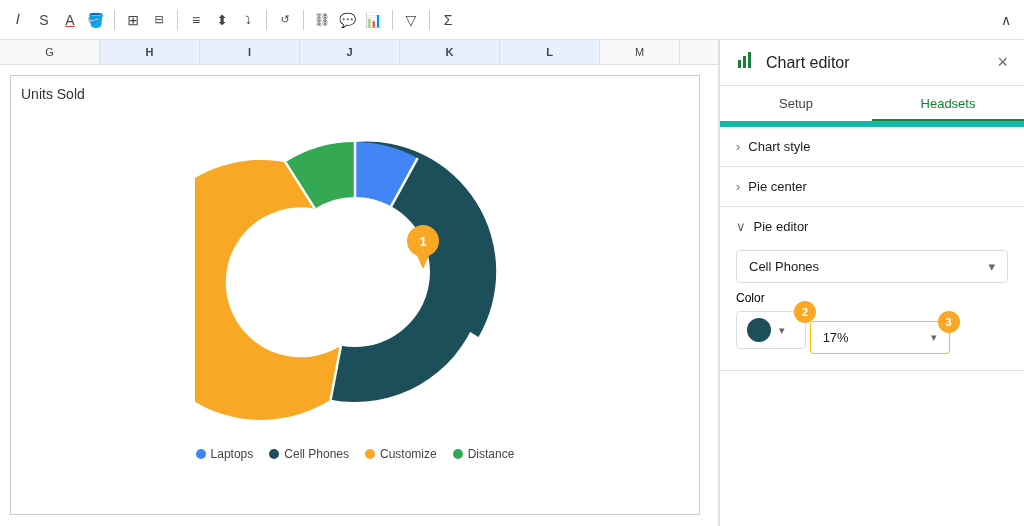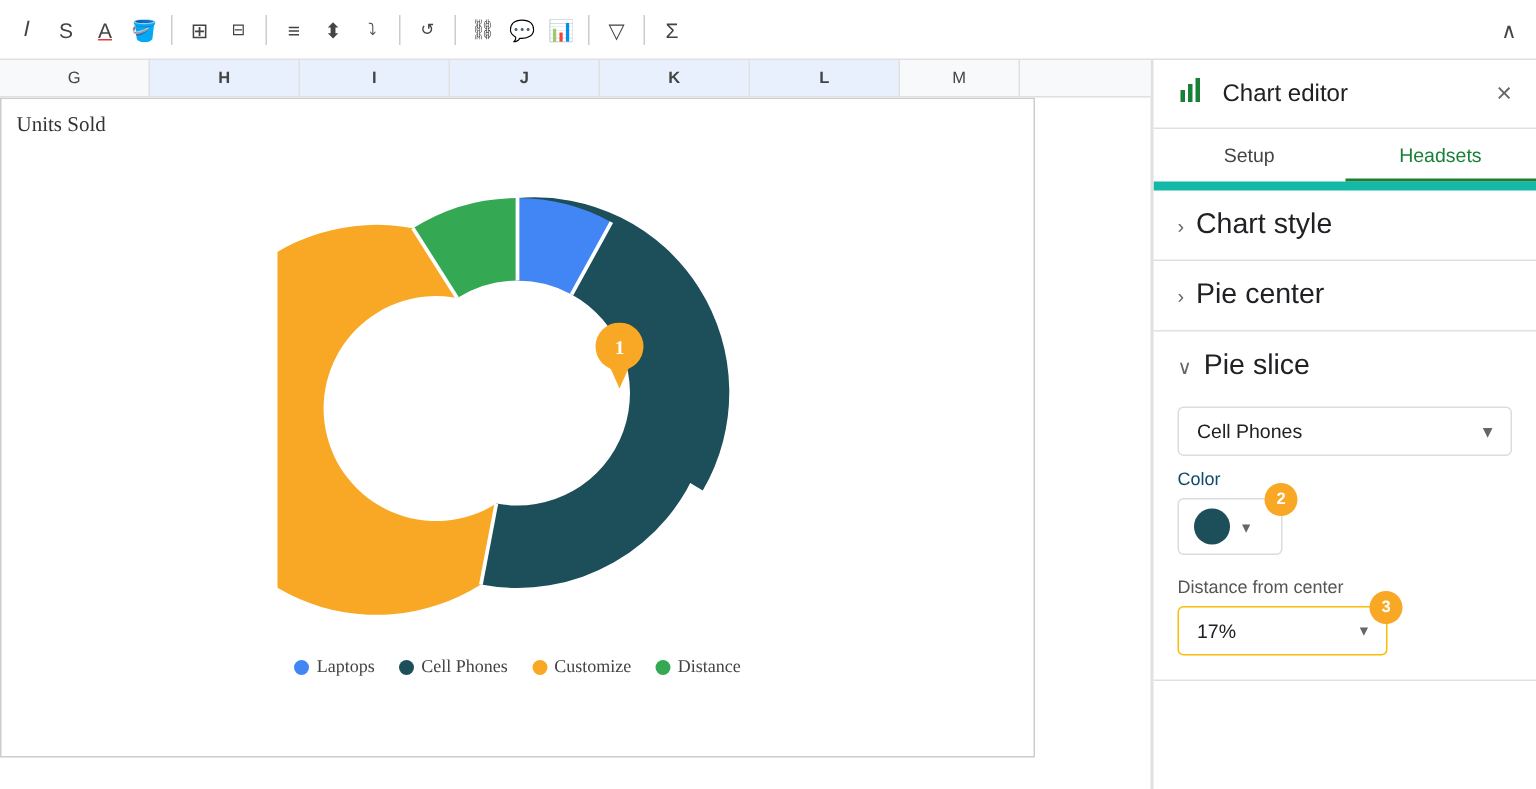--- a/index.html
+++ b/index.html
@@ -48,23 +48,23 @@
     .col-header {
       border-right: 1px solid #e0e0e0;
       display: flex; align-items: center; justify-content: center;
       font-size: 11px; color: #444;
       user-select: none;
     }
 
     
     .chart-container {
       flex: 1;
+      padding: 10px;
       position: relative;
       overflow: hidden;
-      font-family: Liberation Serif, serif;
     }
     .chart-box {
       border: 1px solid #ccc;
       width: 690px;
       height: 440px;
       background: #fff;
       position: relative;
       padding: 10px;
     }
     .chart-title {
@@ -93,21 +93,21 @@
     .legend-item {
       display: flex; align-items: center; gap: 5px;
       font-size: 12px; color: #444;
     }
     .legend-dot {
       width: 10px; height: 10px; border-radius: 50%;
     }
 
     
     .panel {
-      width: 256px;
+      width: 305px;
       flex-shrink: 0;
       background: #fff;
       border-left: 1px solid #e0e0e0;
       display: flex;
       flex-direction: column;
       overflow-y: auto;
     }
     .panel-header {
       display: flex;
       align-items: center;
@@ -165,21 +165,21 @@
       align-items: center;
       padding: 12px 16px;
       cursor: pointer;
       gap: 8px;
     }
     .section-chevron {
       font-size: 13px;
       color: #666;
     }
     .section-title {
-      font-size: 19px;
+      font-size: 13px;
       color: #202124;
     }
     .section-body {
       padding: 4px 16px 16px 16px;
     }
 
     
     .dropdown {
       border: 1px solid #dadce0;
       border-radius: 4px;
@@ -193,21 +193,21 @@
       width: 100%;
       background: #fff;
     }
     .dropdown-arrow {
       color: #666;
     }
 
     
     .color-label {
       font-size: 12px;
-      color: #0c4a6e;
+      color: #000000;
       margin-bottom: 6px;
       margin-top: 8px;
     }
     .color-picker-box {
       border: 1px solid #dadce0;
       border-radius: 4px;
       padding: 6px 10px;
       display: inline-flex;
       align-items: center;
       gap: 8px;
@@ -392,42 +392,41 @@
     <div class="section">
       <div class="section-header">
         <span class="section-chevron">›</span>
         <span class="section-title">Pie center</span>
       </div>
     </div>
 
     <div class="section">
       <div class="section-header">
         <span class="section-chevron">∨</span>
-        <span class="section-title">Pie slice</span>
+        <span class="section-title">Pie editor</span>
       </div>
       <div class="section-body">
         
         <div class="dropdown">
           <span>Cell Phones</span>
           <span class="dropdown-arrow">▾</span>
         </div>
 
         
         <div class="color-label">Color</div>
         <div class="panel-section-relative" style="position:relative; display:inline-block;">
           <div class="color-picker-box">
             <div class="color-swatch"></div>
             <span style="color:#666; font-size:11px;">▾</span>
           </div>
           
           <div class="badge" style="position:absolute; top:-10px; right:-10px; background:#f9a825;">2</div>
         </div>
 
         
-        <div class="distance-label">Distance from center</div>
         <div class="panel-section-relative" style="position:relative; display:inline-block;">
           <div class="distance-dropdown">
             <span>17%</span>
             <span style="color:#666; font-size:11px;">▾</span>
           </div>
           
           <div class="badge" style="position:absolute; top:-10px; right:-10px; background:#f9a825;">3</div>
         </div>
       </div>
     </div>

